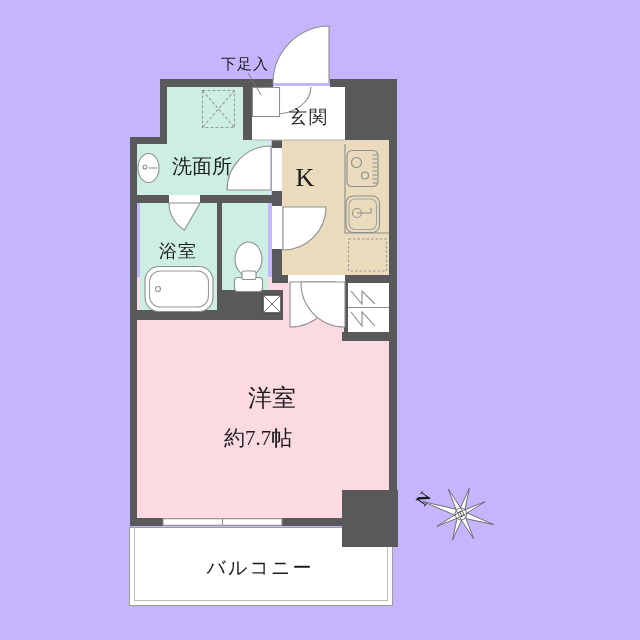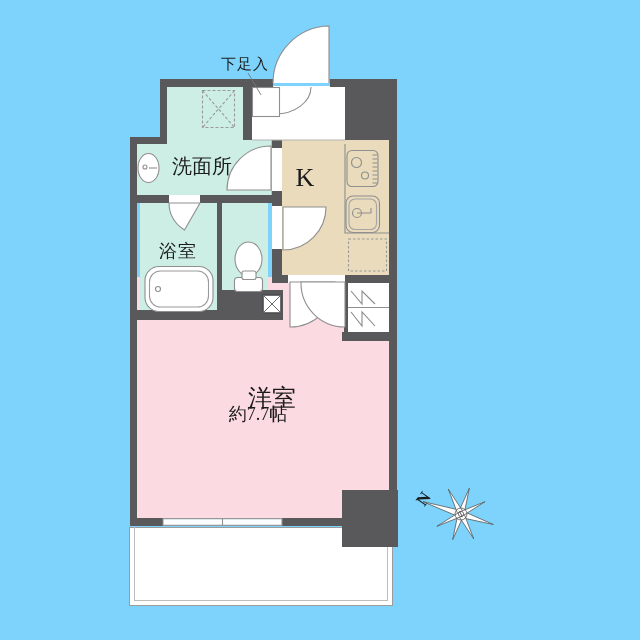--- a/index.html
+++ b/index.html
@@ -3,21 +3,21 @@
 <meta charset="utf-8">
 <style>
   :root{
     --wall:#59585b;
     --pink:#fbdae2;
     --mint:#cdeee5;
     --beige:#e9dbbb;
   }
   html,body{margin:0;padding:0;background:#fff;}
   #plan{
-    position:relative;width:640px;height:640px;background:#7dd3fc;overflow:hidden;
+    position:relative;width:640px;height:640px;background:#c4b5fd;overflow:hidden;
     font-family:"Liberation Serif","DejaVu Serif",serif;
   }
   .room,.wall,.thresh{position:absolute;}
   .wall{background:var(--wall);}
   .thresh{background:#fff;}
   .pink{background:var(--pink);}
   .mint{background:var(--mint);}
   .beige{background:var(--beige);}
   .whitefloor{background:#fff;}
   .lbl{
@@ -159,19 +159,21 @@
       <polygon points="448.3,489.1 463.7,512.6 458.3,515.4"></polygon>
       <polygon points="473.7,538.9 458.3,515.4 463.7,512.6"></polygon>
       <polygon points="436.9,526.3 459.9,511.8 462.1,516.2"></polygon>
       <polygon points="485.1,501.7 462.1,516.2 459.9,511.8"></polygon>
       <circle cx="461" cy="514" r="6" fill="none"></circle>
       <circle cx="461" cy="514" r="2.6" fill="none"></circle>
     </g>
   </svg>
 
   <div class="lbl" style="left:205px;top:55px;width:80px;font-size:15px;letter-spacing:1px">下足入</div>
+  <div class="lbl" style="left:274px;top:105px;width:70px;font-size:18px;letter-spacing:2px">玄関</div>
   <div class="lbl" style="left:162px;top:153px;width:80px;font-size:20px">洗面所</div>
   <div class="lbl" style="left:285px;top:163px;width:40px;font-size:26px">K</div>
   <div class="lbl" style="left:143px;top:239px;width:70px;font-size:18px;letter-spacing:1px">浴室</div>
   <div class="lbl" style="left:172px;top:384px;width:200px;font-size:24px;line-height:28px">洋室</div>
-  <div class="lbl" style="left:158px;top:400px;width:200px;font-size:18px;line-height:28px">約7.7帖</div>
+  <div class="lbl" style="left:158px;top:424px;width:200px;font-size:21px;line-height:28px">約7.7帖</div>
+  <div class="lbl" style="left:160px;top:555px;width:200px;font-size:19px;letter-spacing:2px">バルコニー</div>
   <div class="lbl" style="left:409px;top:489px;width:30px;font-size:17px;font-weight:bold;transform:rotate(-55deg)">N</div>
 </div>
 
 </body></html>

